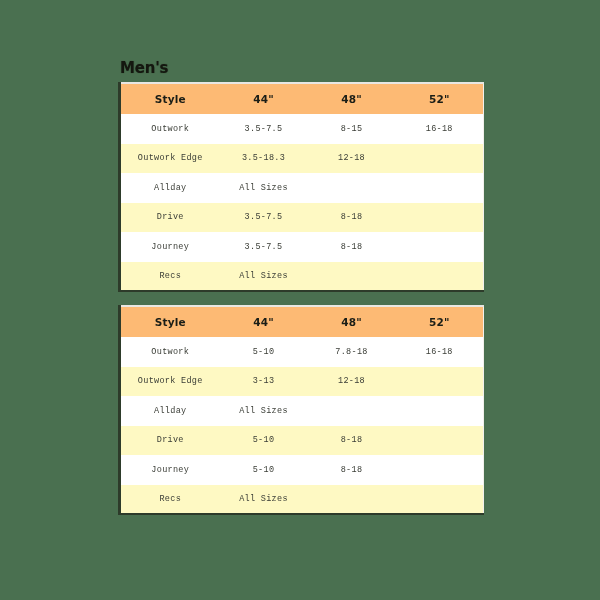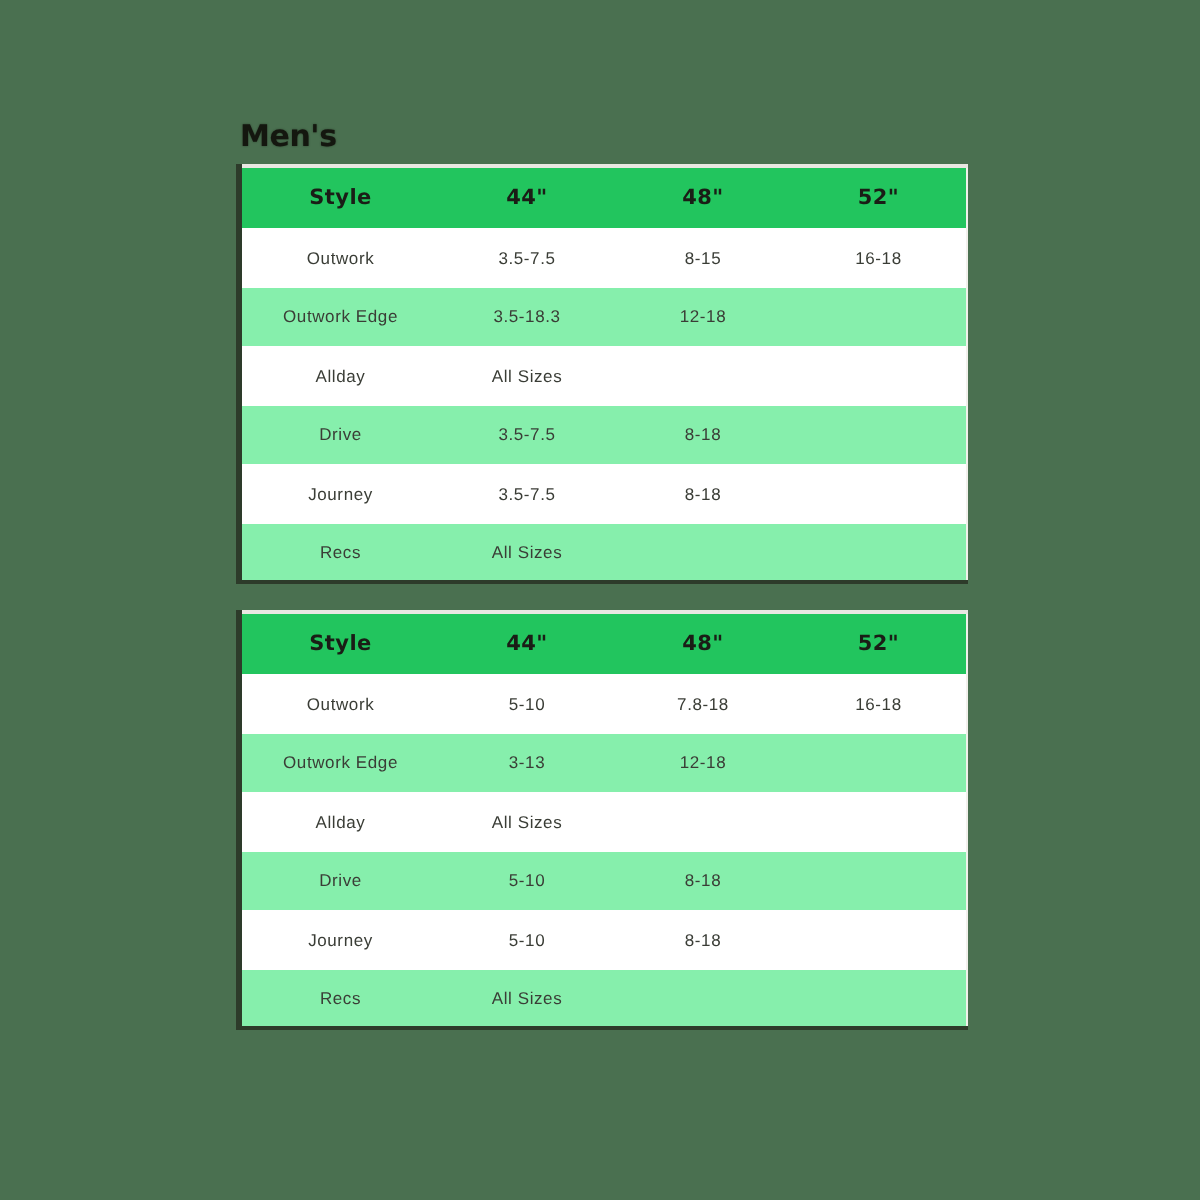--- a/index.html
+++ b/index.html
@@ -49,41 +49,41 @@
     table-layout: fixed;
   }
   .size-table th,
   .size-table td {
     padding: 0;
     margin: 0;
     text-align: center;
     vertical-align: middle;
   }
   .size-table thead tr {
-    background: #22c55e;
+    background: #fdba74;
   }
   .size-table th {
     height: 30px;
     font-family: "DejaVu Sans", sans-serif;
     font-size: 10.5px;
     font-weight: bold;
     color: #1a1d16;
     letter-spacing: 0.2px;
   }
   .size-table tbody tr {
     height: 29.5px;
   }
   .size-table tbody tr.row-odd {
     background: #ffffff;
   }
   .size-table tbody tr.row-even {
-    background: #86efac;
+    background: #fef9c3;
   }
   .size-table td {
-    font-family: Liberation Sans, sans-serif;
+    font-family: Liberation Mono, monospace;
     font-size: 8.5px;
     color: #3a3d36;
     letter-spacing: 0.3px;
   }
   .col-style { width: 100px; }
   .col-size  { width: 88px; }
 </style>
 </head>
 <body>
 

